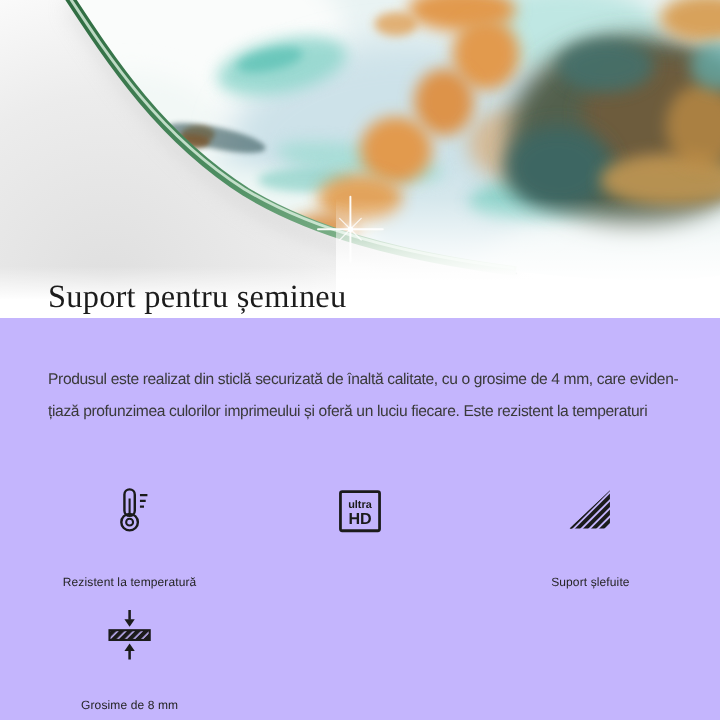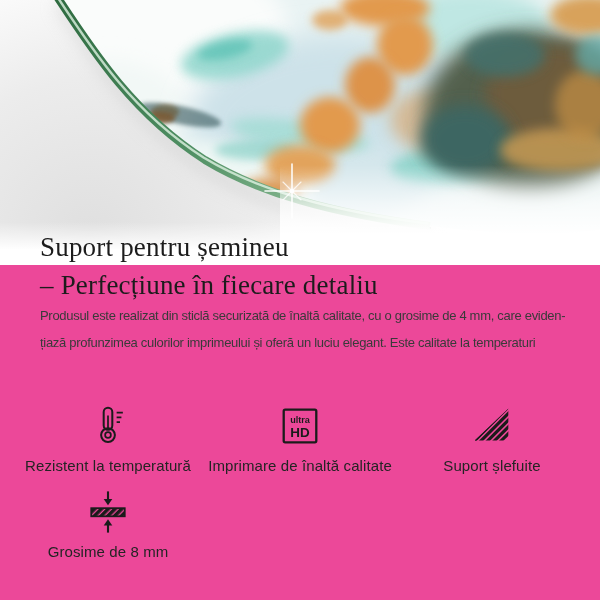--- a/index.html
+++ b/index.html
@@ -1,39 +1,39 @@
 <!DOCTYPE html>
 <html><head>
 <meta charset="utf-8">
 <style>
   html,body{margin:0;padding:0;}
   .screen{
-    position:relative;width:600px;height:600px;background:#ec4899;overflow:hidden;
+    position:relative;width:600px;height:600px;background:#c4b5fd;overflow:hidden;
     font-family:"Liberation Sans",sans-serif;
   }
   .hero{position:absolute;top:0;left:0;width:600px;height:265px;}
   .title{
     position:absolute;top:228px;left:40px;margin:0;z-index:5;
     font-family:"Liberation Serif","DejaVu Serif",serif;
     font-size:27px;line-height:38px;font-weight:400;color:#1c1c1c;letter-spacing:.2px;
     white-space:nowrap;
   }
   .desc{
     position:absolute;top:302px;left:40px;z-index:5;
     font-size:13px;line-height:27px;color:#3a3a3a;letter-spacing:-.3px;
   }
   .desc .line{white-space:nowrap;}
   .features{
     position:absolute;top:402px;left:12px;right:12px;z-index:5;
     display:grid;grid-template-columns:repeat(3,1fr);row-gap:14px;
   }
-  .feature{display:flex;flex-direction:column;align-items:center;}
+  .feature{display:flex;flex-direction:column;align-items:center;gap:23px;}
   .feature .iconbox{height:48px;display:flex;align-items:center;justify-content:center;}
   .feature .label{
-    margin-top:7px;font-size:15px;color:#242424;letter-spacing:.1px;white-space:nowrap;
+    margin-top:7px;font-size:10px;color:#242424;letter-spacing:.1px;white-space:nowrap;
   }
   .ico{stroke:#1b1b1b;fill:none;stroke-width:2.1;}
   .ico .fillb{fill:#1b1b1b;stroke:none;}
   .ico text{stroke:none;fill:#1b1b1b;font-family:"Liberation Sans",sans-serif;}
 </style>
 </head>
 <body>
 
 <div class="screen">
 
@@ -150,26 +150,25 @@
       <path d="M0,-27 L0,27" stroke-width="1.6" opacity="0.95"></path>
       <path d="M-27,0 L27,0" stroke-width="1.6" opacity="0.95"></path>
       <path d="M-9,-9 L9,9" stroke-width="1.1" opacity="0.8"></path>
       <path d="M9,-9 L-9,9" stroke-width="1.1" opacity="0.8"></path>
       <circle r="2.2" fill="#ffffff" stroke="none"></circle>
     </g>
   </svg>
 
   <h1 class="title">
     <span style="display:block">Suport pentru șemineu</span>
-    <span style="display:block">– Perfecțiune în fiecare detaliu</span>
   </h1>
 
   <div class="desc">
     <div class="line">Produsul este realizat din sticlă securizată de înaltă calitate, cu o grosime de 4 mm, care eviden-</div>
-    <div class="line">țiază profunzimea culorilor imprimeului și oferă un luciu elegant. Este calitate la temperaturi</div>
+    <div class="line">țiază profunzimea culorilor imprimeului și oferă un luciu fiecare. Este rezistent la temperaturi</div>
   </div>
 
   <div class="features">
 
     <div class="feature">
       <div class="iconbox">
         <svg class="ico" width="46" height="46" viewBox="0 0 48 48">
           <rect x="19.5" y="5" width="9" height="23" rx="4.5"></rect>
           <circle cx="24" cy="33.5" r="7.2"></circle>
           <circle cx="24" cy="33.5" r="3" stroke-width="1.8"></circle>
@@ -181,21 +180,20 @@
     </div>
 
     <div class="feature">
       <div class="iconbox">
         <svg class="ico" width="46" height="46" viewBox="0 0 48 48">
           <rect x="7" y="7" width="34" height="34" rx="1.5" stroke-width="2.4"></rect>
           <text x="24" y="21" text-anchor="middle" font-size="9.5" font-weight="600">ultra</text>
           <text x="24" y="35" text-anchor="middle" font-size="14" font-weight="700">HD</text>
         </svg>
       </div>
-      <span class="label">Imprimare de înaltă calitate</span>
     </div>
 
 
 
     <div class="feature">
       <div class="iconbox">
         <svg class="ico" width="46" height="46" viewBox="0 0 48 48">
           <defs>
             <clipPath id="triClip">
                 <path d="M6,39 H41 V6 Z"></path>

